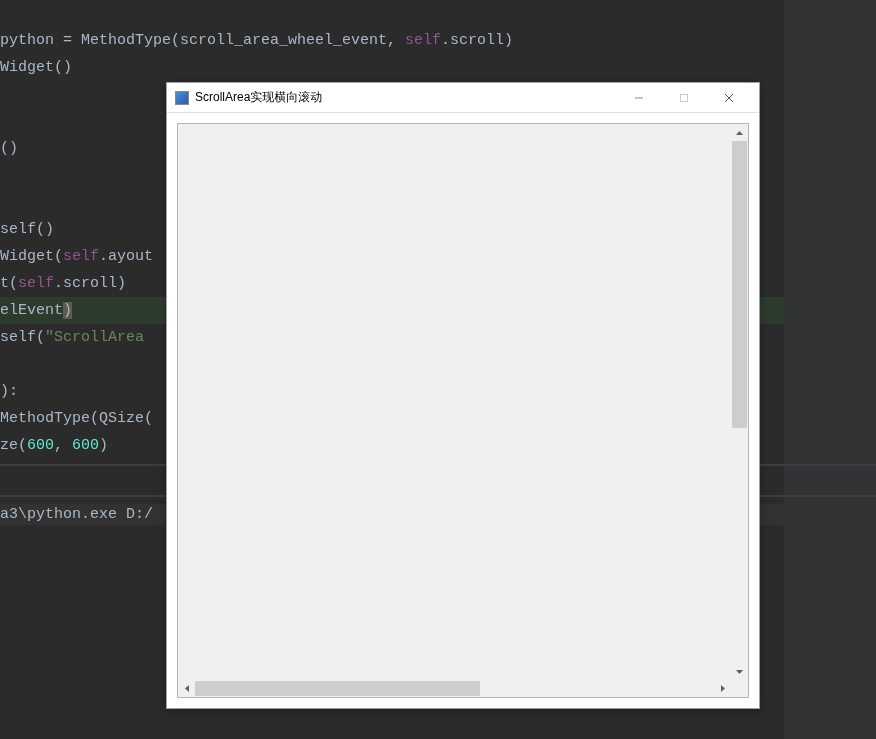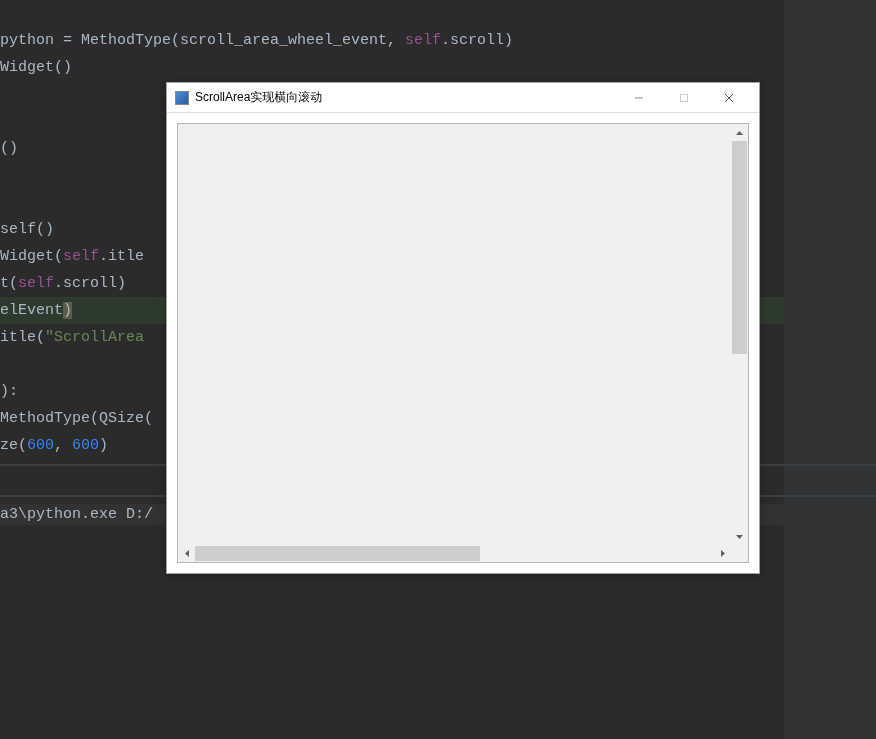--- a/index.html
+++ b/index.html
@@ -13,21 +13,21 @@
       position: relative;
     }
     .code-area {
       color: #a9b7c6;
       line-height: 27px;
       padding-left: 0;
       white-space: pre;
     }
     .self { color: #94558d; }
     .str { color: #6a8759; }
-    .num { color: #3b82f6; }
+    .num { color: #5eead4; }
     .highlight-line {
       background: #2d3b2e;
       display: inline-block;
       width: 100%;
     }
     .caret-highlight {
       background: #5e5c4a;
     }
     .divider-top {
       position: absolute;
@@ -60,21 +60,21 @@
       top: 0;
       width: 92px;
       height: 100%;
       background: #313335;
     }
     .app-window {
       position: absolute;
       left: 166px;
       top: 82px;
       width: 594px;
-      height: 492px;
+      height: 627px;
       background: #ffffff;
       border: 1px solid #a0a0a0;
       box-shadow: 0 2px 10px rgba(0,0,0,0.3);
       display: flex;
       flex-direction: column;
     }
     .title-bar {
       height: 30px;
       background: #ffffff;
       display: flex;
@@ -198,24 +198,24 @@
 
 <div class="code-area">
 <span><span>python = MethodType(scroll_area_wheel_event, </span><span class="self">self</span><span>.scroll)</span></span>
 <span>Widget()</span>
 <span></span>
 <span></span>
 <span>()</span>
 <span></span>
 <span></span>
 <span>self()</span>
-<span><span>Widget(</span><span class="self">self</span><span>.itle</span></span>
+<span><span>Widget(</span><span class="self">self</span><span>.ayout</span></span>
 <span><span>t(</span><span class="self">self</span><span>.scroll)</span></span>
 <span class="highlight-line"><span>elEvent</span><span class="caret-highlight">)</span></span>
-<span><span>itle(</span><span class="str">"ScrollArea</span></span>
+<span><span>self(</span><span class="str">"ScrollArea</span></span>
 <span></span>
 <span>):</span>
 <span>MethodType(QSize(</span>
 <span><span>ze(</span><span class="num">600</span><span>, </span><span class="num">600</span><span>)</span></span>
 </div>
 
 <div class="divider-top"></div>
 <div class="divider-bottom"></div>
 
 <div class="console-line">a3\python.exe D:/</div>

